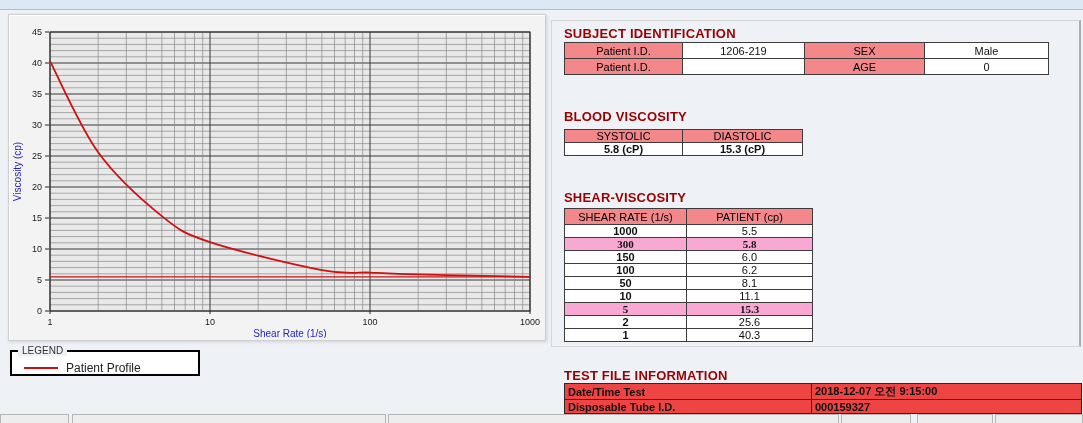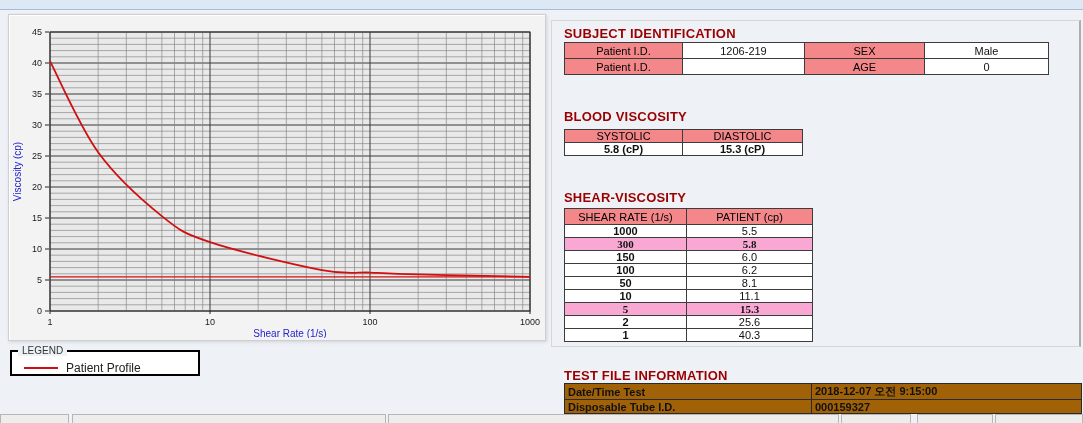--- a/index.html
+++ b/index.html
@@ -62,21 +62,21 @@
   .subject-table td { height:16px; }
   .blood-table   { position:absolute; left:12px; top:108px; width:238px;padding-left:12px; }
   .blood-table td { height:13px; }
   .blood-table .val { font-weight:bold; }
   .shear-table   { position:absolute; left:12px; top:187px; width:248px; }
   .shear-table th { height:16px; }
   .shear-table td { height:13px; background:#fff; }
   .shear-table td.rate { font-weight:bold; }
   .shear-table tr.hl td { background:#f9a8d4;font-family:Liberation Serif, serif; }
   .test-table    { position:absolute; left:12px; top:362px; width:517px; }
-  .test-table td { height:14px; font-weight:bold; border-color:#2a2a2a; background:#a16207;margin-top:28px; }
+  .test-table td { height:14px; font-weight:bold; border-color:#2a2a2a; background:#ef4444;margin-top:28px; }
   .test-table td.lbl { text-align:left; }
   .test-table td.val { text-align:left; }
   
   .seg {
     position:absolute; top:414px; height:12px;
     background:#ededed; border:1px solid #b6b6b6;
   }
 </style>
 </head>
 <body>

